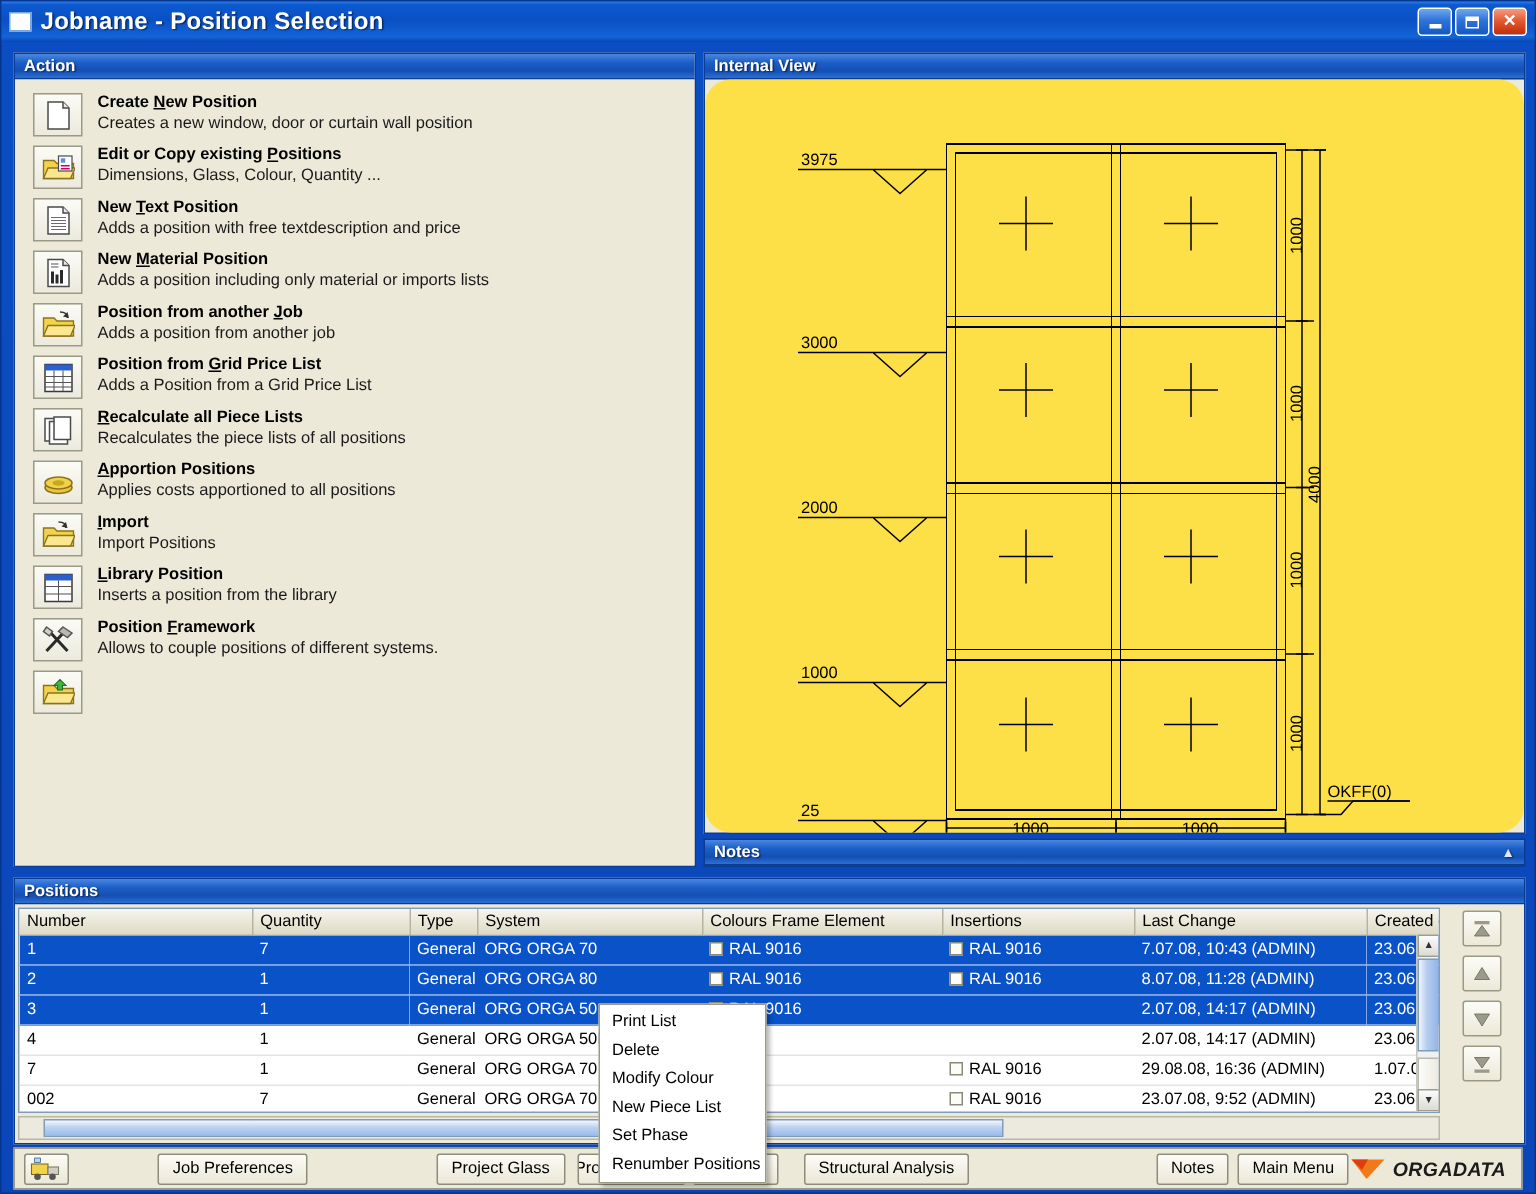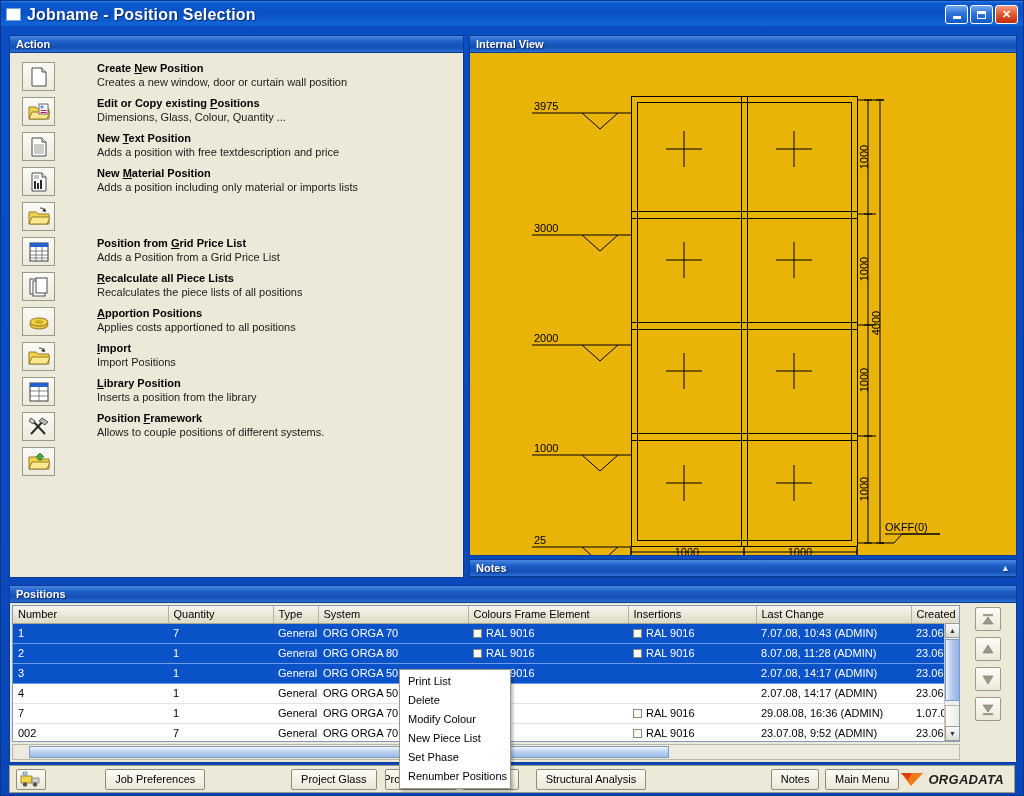--- a/index.html
+++ b/index.html
@@ -65,37 +65,37 @@
     text-shadow: 1px 1px 1px rgba(0,0,0,.5);
   }
   .panel-head .collapse {
     margin-left:auto; color:#dfe9ff; font-size:9px; line-height:1;
   }
   .panel-body { position:absolute; left:0; right:0; top:17px; bottom:0; }
 
   
   #action-panel { left: 8px; top: 34px; width: 455px; height: 543px; }
   #action-panel .panel-body { background:#ece9d8; overflow:hidden; padding: 8px 0 0 12px; }
-  .action-item { display: flex; align-items: flex-start; margin-bottom: 5px; gap: 32px; }
+  .action-item { display: flex; align-items: flex-start; margin-bottom: 5px; }
   .act-icon {
     width: 33px; height: 29px; flex: 0 0 33px;
     border: 1px solid #9a9a86;
     background: linear-gradient(180deg,#fbfbf6 0%,#eceadd 100%);
     display:flex; align-items:center; justify-content:center;
     margin-right: 10px; margin-top: 1px;
     position: relative;
   }
   .act-txt { padding-top: 0px; }
   .act-title { font-weight: bold; font-size: 11px; color:#000; line-height: 14px; }
   .act-title u { text-decoration: underline; }
   .act-sub { font-size: 11px; color:#1a1a1a; line-height: 14px; }
 
   
   #view-panel { left: 468px; top: 34px; width: 548px; height: 521px; }
-  #view-panel .panel-body { background: #eab308; }
+  #view-panel .panel-body { background: #fde047; border-radius: 17px; }
   #drawing { position:absolute; inset:0; }
 
   
   #notes-panel { left: 468px; top: 558px; width: 548px; height: 19px; }
   #notes-panel .panel-head { height: 17px; }
 
   
   #pos-panel { left: 8px; top: 584px; width: 1008px; height: 178px; }
   #pos-panel .panel-body { background:#ece9d8; }
 
@@ -281,20 +281,24 @@
           </div>
         </div>
         <div class="action-item">
           <div class="act-icon">
             <svg width="22" height="20" viewBox="0 0 22 20">
               <path d="M1 5 h7 l2 2 h11 v10 H1 z" fill="#f2d24b" stroke="#8a7320" stroke-width=".9"></path>
               <path d="M1 17 l3 -7 h18 l-3 7 z" fill="#fbe88e" stroke="#8a7320" stroke-width=".9"></path>
               <path d="M12 1 q5 0 5 4" fill="none" stroke="#333" stroke-width="1"></path>
               <polygon points="18,5 14,4 17,1" fill="#333"></polygon>
             </svg>
+          </div>
+          <div class="act-txt">
+            <div class="act-title"><span>Position from another </span><u>J</u><span>ob</span></div>
+            <div class="act-sub">Adds a position from another job</div>
           </div>
         </div>
         <div class="action-item">
           <div class="act-icon">
             <svg width="22" height="20" viewBox="0 0 22 20">
               <rect x="2" y="1" width="18" height="18" fill="#fff" stroke="#3a3a3a" stroke-width="1"></rect>
               <rect x="2" y="1" width="18" height="4" fill="#2a5fd0"></rect>
               <g stroke="#555" stroke-width=".7">
                 <line x1="2" y1="9" x2="20" y2="9"></line>
                 <line x1="2" y1="13" x2="20" y2="13"></line>

